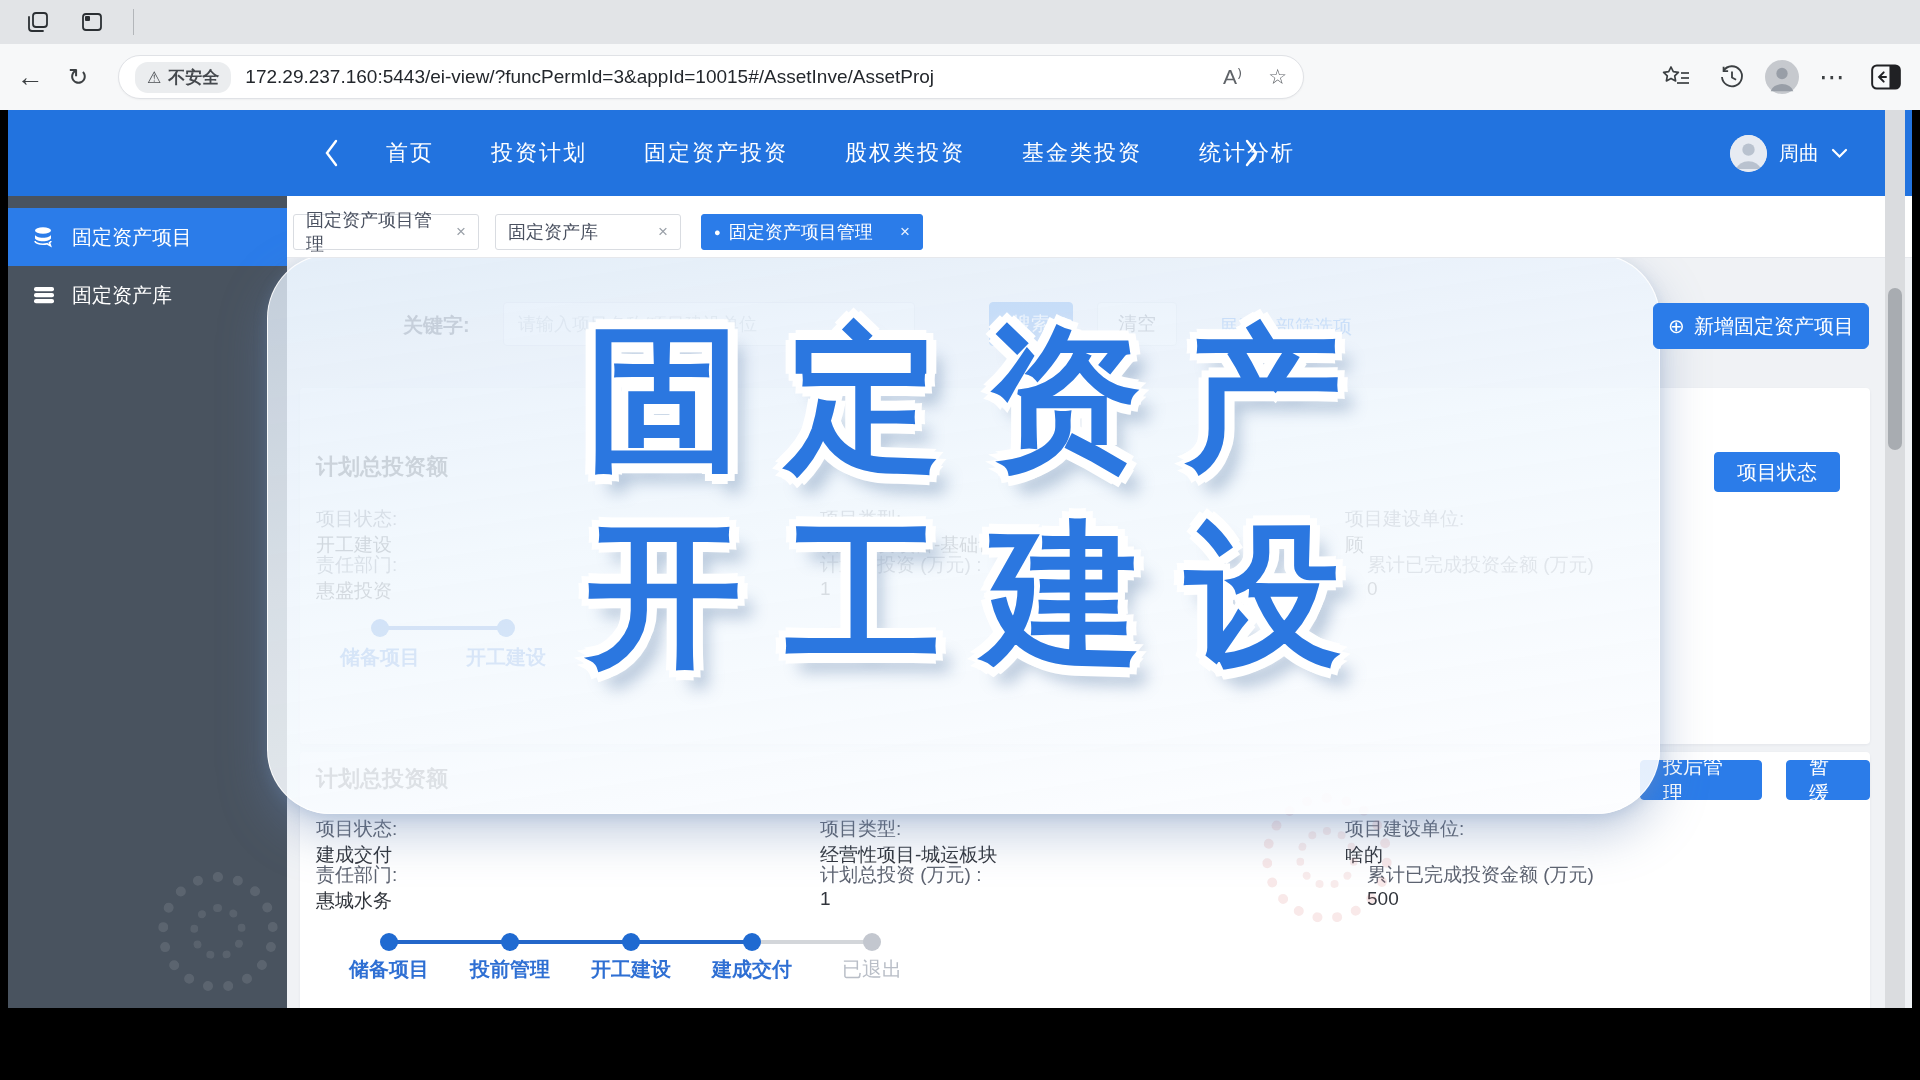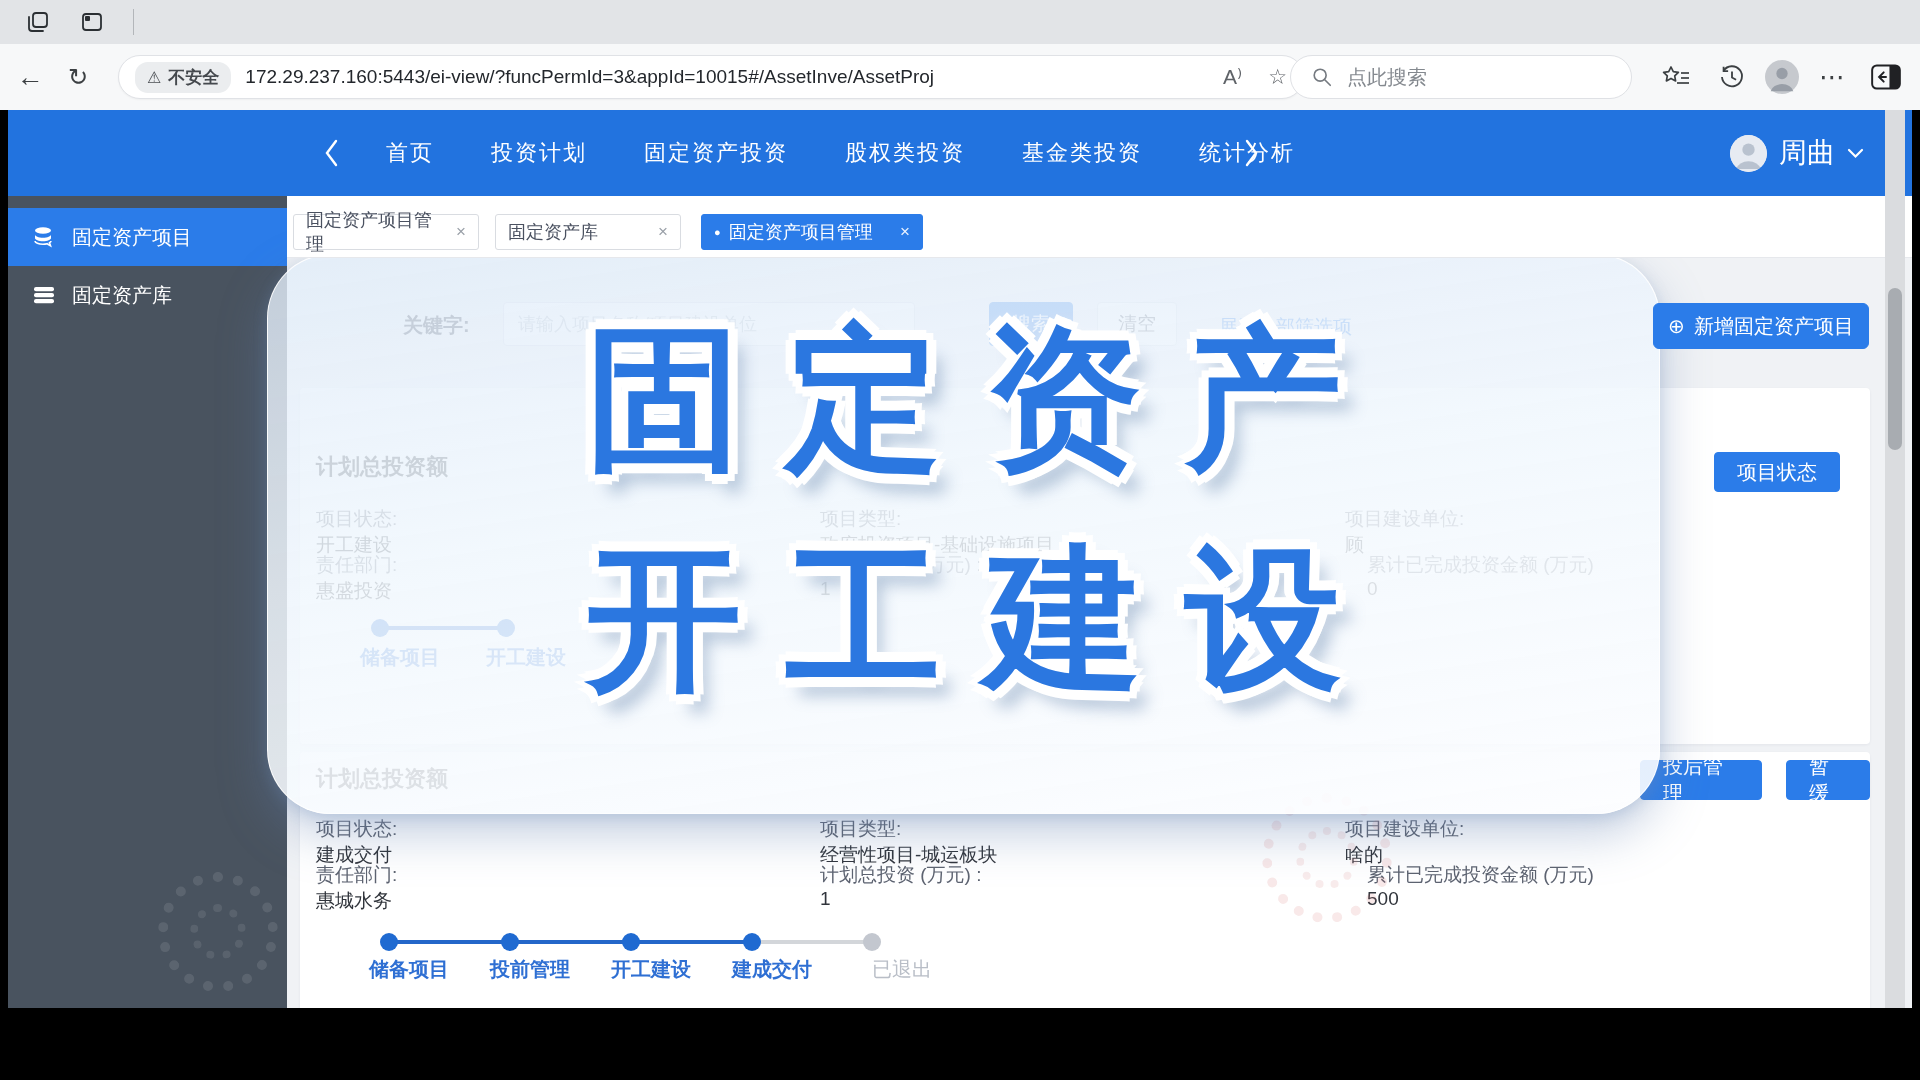--- a/index.html
+++ b/index.html
@@ -28,21 +28,21 @@
   .bar.right{left:1912px;top:110px;width:8px;height:970px;}
   .bar.bottom{left:0;top:1008px;width:1920px;height:72px;}
 
   
   .appnav{position:absolute;left:0;top:0;width:1904px;height:86px;background:var(--nav-blue,#2273df);}
   .nav-chev{position:absolute;top:28px;}
   .nav-items{position:absolute;left:378px;top:0;height:86px;display:flex;align-items:center;gap:57px;}
   .nav-item{font-size:22px;color:#fff;letter-spacing:2px;white-space:nowrap;}
   .userbox{position:absolute;left:1722px;top:0;height:86px;display:flex;align-items:center;gap:12px;}
   .avatar{width:37px;height:37px;border-radius:50%;overflow:hidden;background:#e7ebf2;}
-  .username{font-size:28px;color:#fff;}
+  .username{font-size:20px;color:#fff;}
 
   
   .sidebar{position:absolute;left:0;top:86px;width:279px;height:812px;background:var(--sidebar-bg,#49535f);overflow:hidden;}
   .side-item{position:absolute;left:0;width:279px;height:58px;display:flex;align-items:center;gap:16px;padding-left:24px;color:#fff;font-size:20px;}
   .side-item.active{background:var(--accent,#2b7ce9);}
   .orn{position:absolute;border-radius:50%;pointer-events:none;}
   .orn.gray{left:150px;top:676px;width:120px;height:120px;border:10px dotted rgba(255,255,255,.10);}
   .orn.gray::after{content:"";position:absolute;inset:22px;border-radius:50%;border:8px dotted rgba(255,255,255,.09);}
 
   
@@ -88,33 +88,33 @@
   .fvalue{color:#30343b;}
   .fld.wide .fvalue{margin-left:22px;}
 
   .steps{position:absolute;left:0;top:0;width:100%;height:100%;pointer-events:none;}
   .sline{position:absolute;height:4px;border-radius:2px;}
   .sline.on{background:#2467c9;}
   .sline.off{background:#d3d6da;}
   .sdot{position:absolute;width:18px;height:18px;border-radius:50%;}
   .sdot.on{background:#1f6ad1;}
   .sdot.off{background:#c3c7cf;}
-  .slab{position:absolute;width:120px;text-align:right;font-size:20px;}
+  .slab{position:absolute;width:120px;text-align:center;font-size:20px;}
   .slab.on{color:#2e6fd3;font-weight:700;}
   .slab.off{color:#b9bec7;}
 
   .orn.pink{left:975px;top:535px;width:130px;height:130px;border:10px dotted rgba(214,120,120,.16);}
   .orn.pink::after{content:"";position:absolute;inset:24px;border-radius:50%;border:8px dotted rgba(214,120,120,.14);}
 
   
   .overlay{position:absolute;left:259px;top:144px;width:1393px;height:560px;border-radius:64px;z-index:10;
     background:linear-gradient(172deg,rgba(225,236,249,.80) 0%,rgba(240,247,253,.85) 45%,rgba(252,253,255,.90) 100%);
     border:1px solid rgba(255,255,255,.9);
     box-shadow:0 20px 48px rgba(100,130,175,.38),0 4px 14px rgba(120,150,190,.25);
-    display:flex;flex-direction:column;align-items:center;padding-top:62px;gap:56px;}
+    display:flex;flex-direction:column;align-items:center;padding-top:62px;gap:32px;}
   .wm-line{font-size:156px;line-height:164px;font-weight:700;color:var(--overlay-text,#2b77e0);letter-spacing:44px;padding-left:44px;white-space:nowrap;
     text-shadow:-7px -7px 0 #fff,7px -7px 0 #fff,-7px 7px 0 #fff,7px 7px 0 #fff,-10px 0 0 #fff,10px 0 0 #fff,0 -10px 0 #fff,0 10px 0 #fff,0 0 16px #fff,14px 18px 16px rgba(96,128,170,.45);}
 
   
   .scrollbar{position:absolute;left:1877px;top:0;width:20px;height:898px;background:#dadcdf;z-index:20;}
   .thumb{position:absolute;left:3px;top:178px;width:14px;height:162px;border-radius:7px;background:#a8acb1;}
 
   svg{display:block;}
 </style>
 </head>
@@ -145,27 +145,20 @@
     <div class="addressbar">
       <span class="sec-chip">
         <span class="warn">⚠</span>
         <span>不安全</span>
       </span>
       <span class="url">172.29.237.160:5443/ei-view/?funcPermId=3&amp;appId=10015#/AssetInve/AssetProj</span>
       <span class="ab-icon">A⁾</span>
       <span class="ab-icon">☆</span>
     </div>
 
-    <div class="searchpill">
-      <svg width="22" height="22" viewBox="0 0 24 24">
-          <circle cx="10" cy="10" r="6.5" fill="none" stroke="#757a80" stroke-width="1.8"></circle>
-          <line x1="15" y1="15" x2="21" y2="21" stroke="#757a80" stroke-width="1.8" stroke-linecap="round"></line>
-        </svg>
-      <span>点此搜索</span>
-    </div>
 
     <div class="tb-right" style="left:1656px;width:40px">
       <svg width="30" height="26" viewBox="0 0 30 26">
           <path d="M10 3l2.3 4.7 5.1.7-3.7 3.5 0.9 5-4.6-2.5-4.6 2.5 0.9-5L2.6 8.4l5.1-.7z" fill="none" stroke="#3c4043" stroke-width="1.7" stroke-linejoin="round"></path>
           <line x1="20" y1="9" x2="28" y2="9" stroke="#3c4043" stroke-width="1.7"></line>
           <line x1="20" y1="14" x2="28" y2="14" stroke="#3c4043" stroke-width="1.7"></line>
           <line x1="16" y1="19" x2="28" y2="19" stroke="#3c4043" stroke-width="1.7"></line>
         </svg>
     </div>
     <div class="tb-right" style="left:1712px;width:40px">

